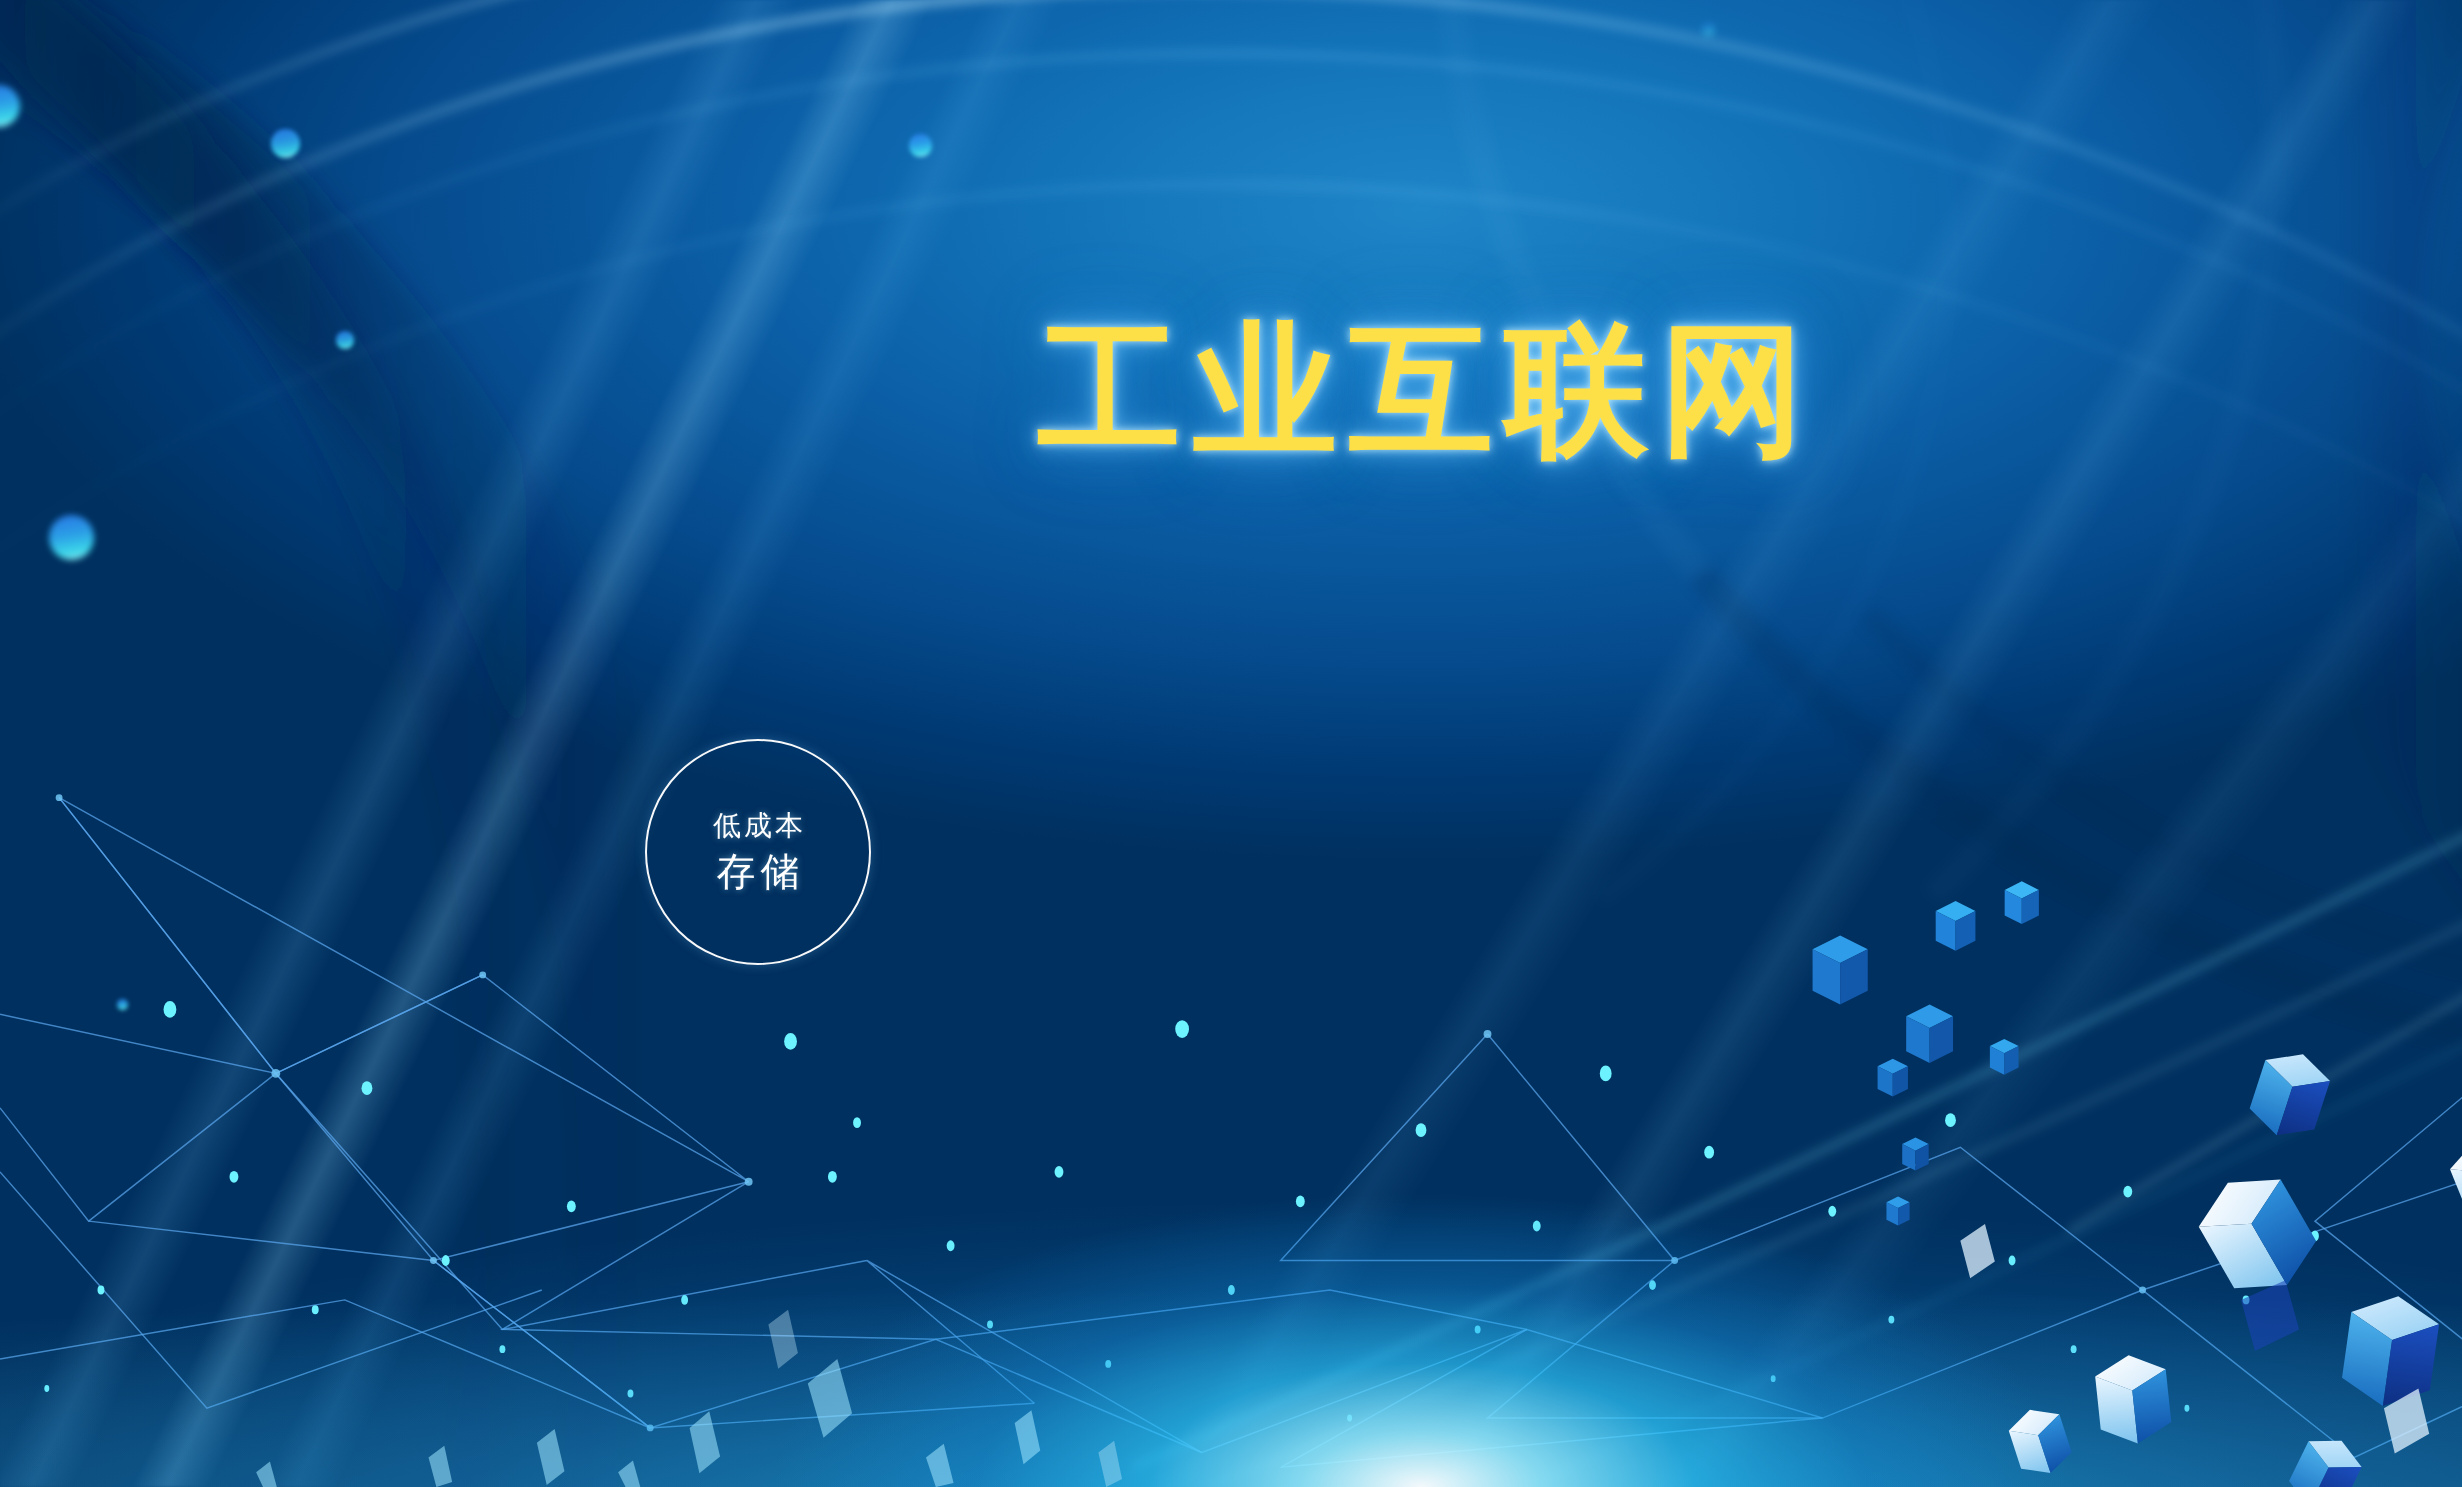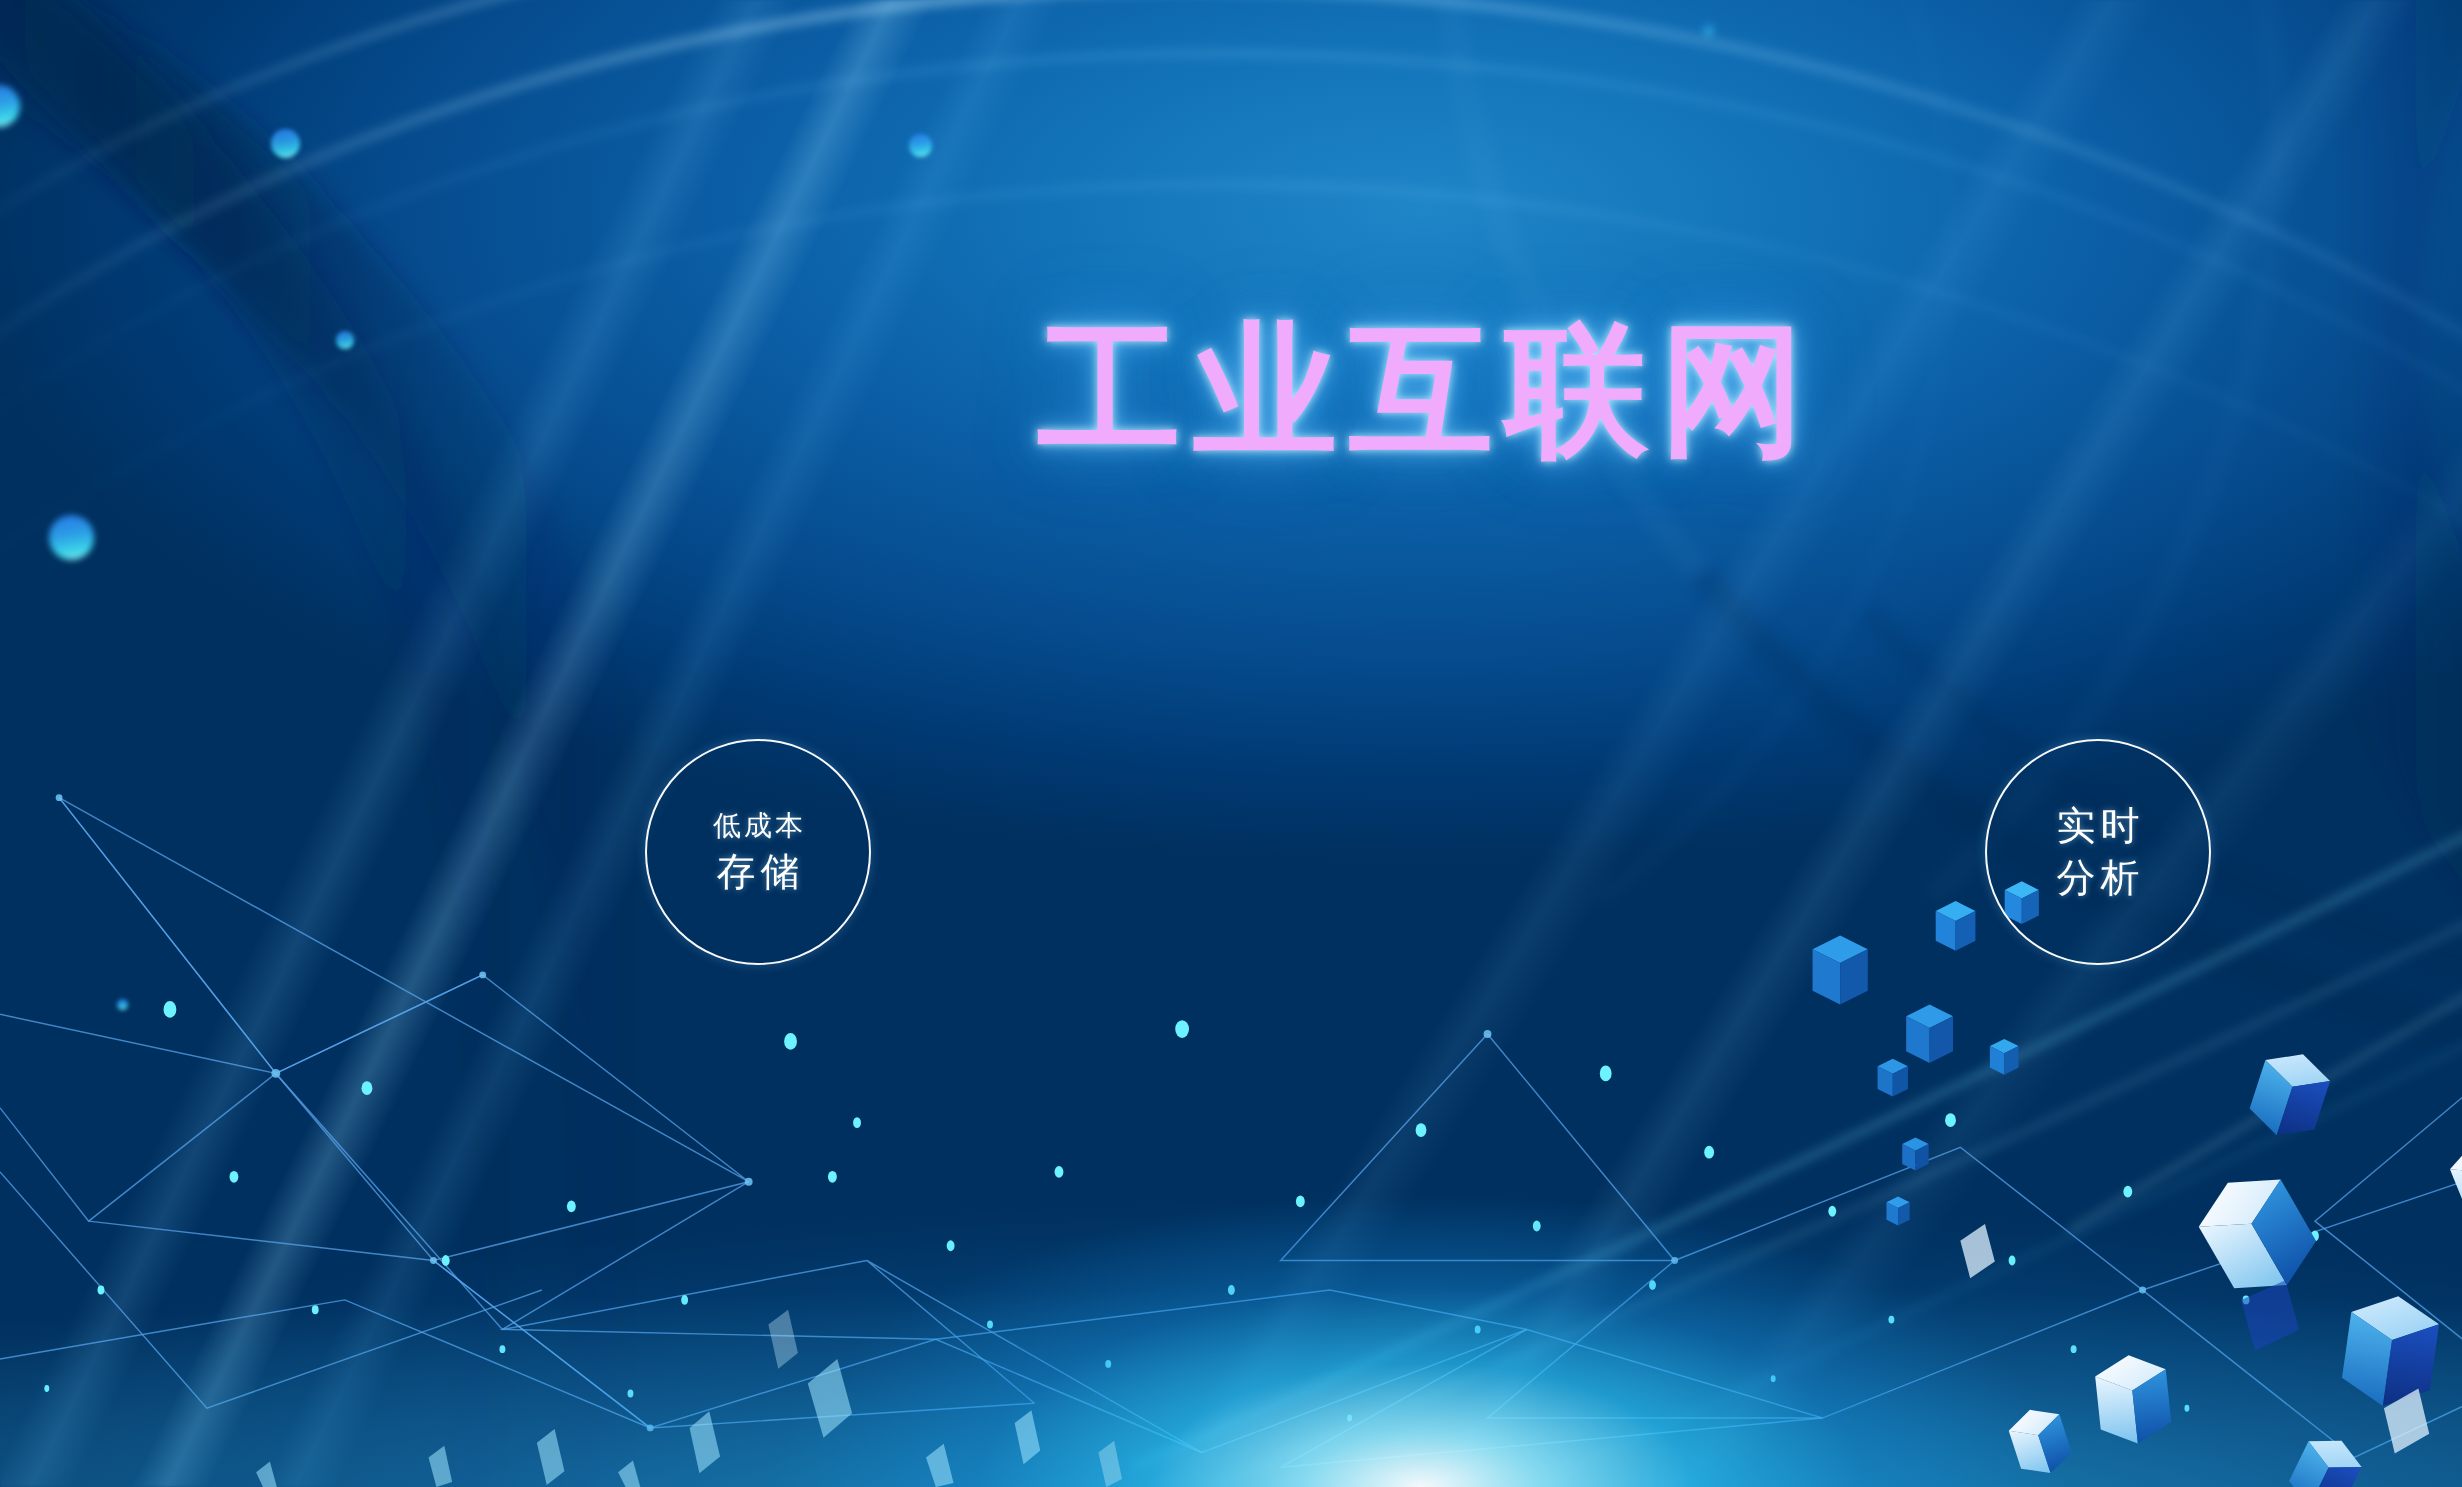--- a/index.html
+++ b/index.html
@@ -79,21 +79,21 @@
   
   #title{
     position:absolute;
     left:0; right:0;
     top:319px;
     text-align:center;
     pointer-events:none;
   }
   #title .t{
     display:inline-block;
-    color:#f0abfc;
+    color:#fde047;
     font-size:144px;
     line-height:1;
     font-weight:700;
     letter-spacing:11.8px;
     text-indent:11.8px;
     text-shadow:
       0 0 8.9px rgba(190,235,255,.95),
       0 0 22.7px rgba(120,205,255,.75),
       0 0 47px rgba(70,175,255,.55),
       0 0 79px rgba(40,150,240,.35);
@@ -531,21 +531,17 @@
 
   <div id="features">
 
 
 
     <div class="feature">
       <span class="line wide">低成本</span>
       <span class="line">存储</span>
     </div>
 
-    <div class="feature">
-      <span class="line">实时</span>
-      <span class="line">分析</span>
-    </div>
 
   </div>
 
 </div>
 
 
 </body></html>

